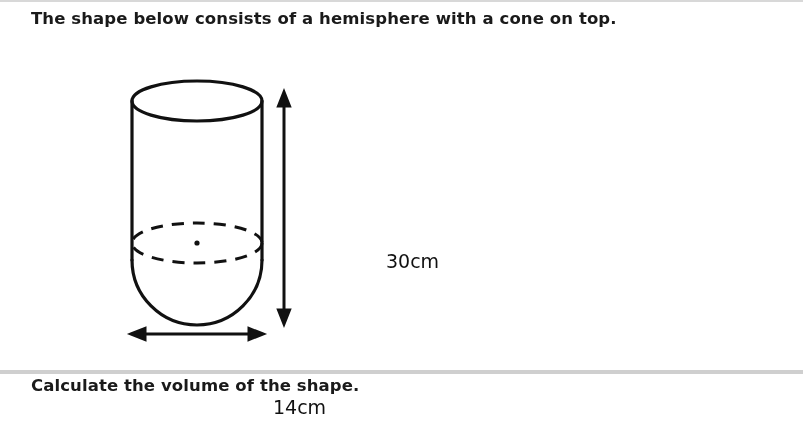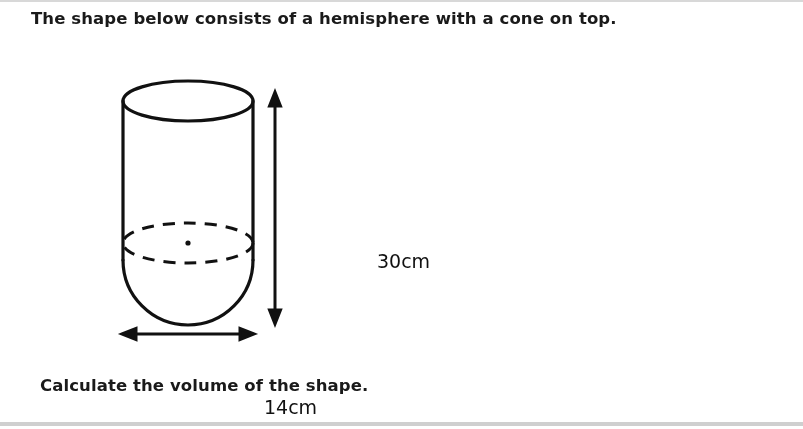--- a/index.html
+++ b/index.html
@@ -12,21 +12,21 @@
     height: 429px;
     position: relative;
     font-family: "DejaVu Sans", sans-serif;
     color: #1a1a1a;
     overflow: hidden;
   }
   .page {
     position: absolute;
     left: 0; top: 0;
     width: 803px;
-    height: 426px;
+    height: 374px;
     background: #fff;
   }
   .topline {
     position: absolute;
     left: 0; top: 0;
     width: 803px;
     height: 3px;
     background: #ffffff;
     border-top: 2px solid #d8d8d8;
   }
@@ -45,34 +45,34 @@
   }
   .intro .line {
     font-size: 16.5px;
     font-weight: bold;
     line-height: 26px;
     letter-spacing: 0.1px;
     white-space: nowrap;
   }
   .question {
     position: absolute;
-    left: 40px;
+    left: 31px;
     top: 373px;
     width: 745px;
   }
   .question .line {
     font-size: 16.5px;
     font-weight: bold;
     line-height: 26px;
     letter-spacing: 0.1px;
     white-space: nowrap;
   }
   .figure {
     position: absolute;
-    left: 101px;
+    left: 110px;
     top: 68px;
     width: 300px;
     height: 300px;
   }
   .label {
     position: absolute;
     font-size: 19px;
     font-weight: normal;
     font-family: "DejaVu Sans", sans-serif;
     color: #111;

